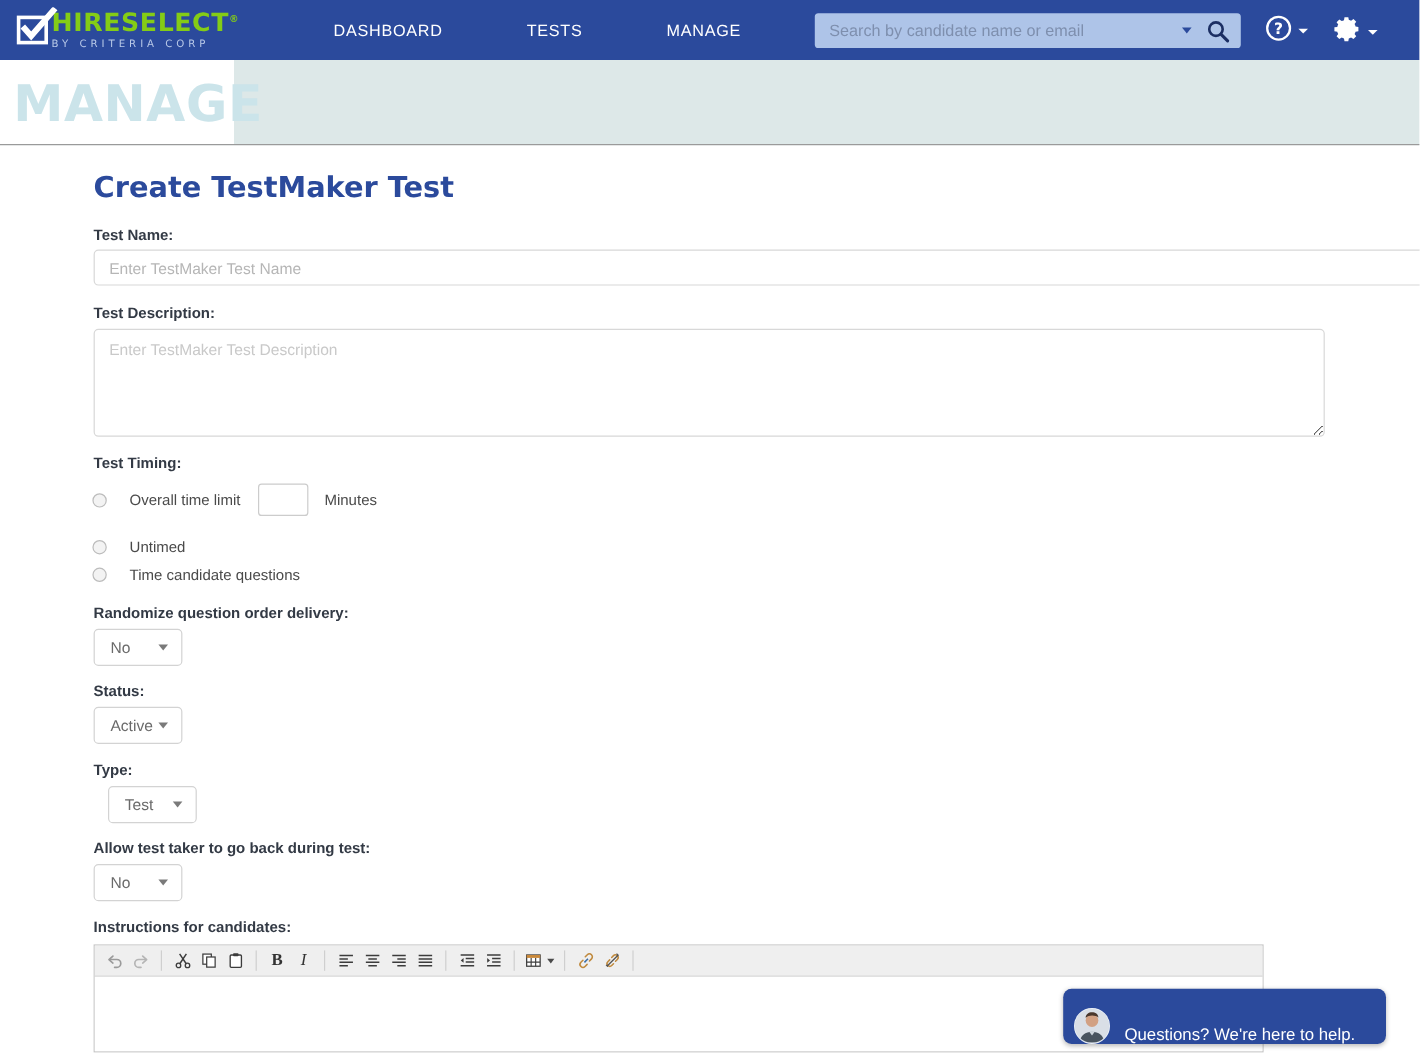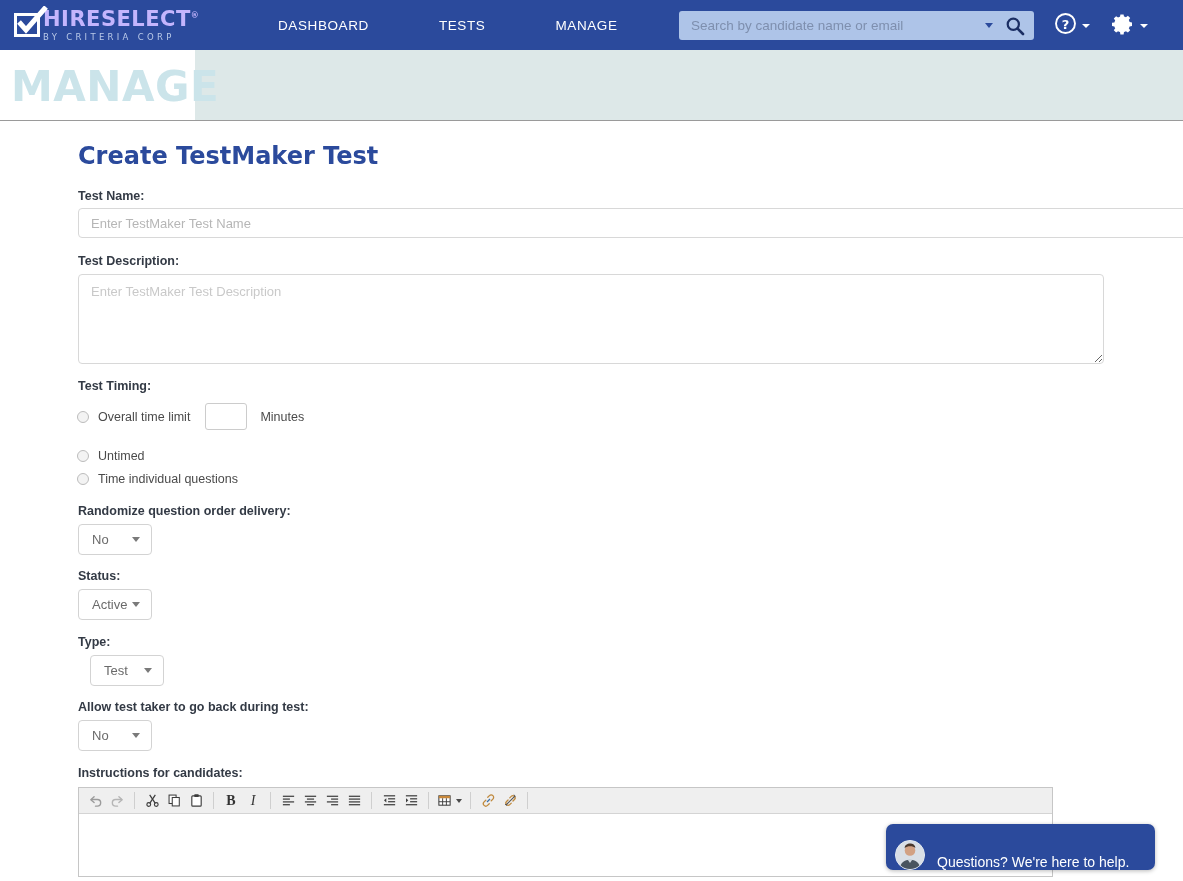--- a/index.html
+++ b/index.html
@@ -23,21 +23,21 @@
     cursor:pointer;
   }
   .logo-check{
     position:relative; width:26px; height:24px;
     border:3px solid #ffffff; background:#2b4a9c;
     margin-right:3px; flex:none;
   }
   .logo-check svg{ position:absolute; left:-2px; top:-10px; }
   .logo-text{ display:flex; flex-direction:column; line-height:1; }
   .logo-main{
-    color:#c4b5fd; font-size:21px; font-weight:bold; letter-spacing:0.5px;
+    color:#84cc16; font-size:21px; font-weight:bold; letter-spacing:0.5px;
     font-family:"DejaVu Sans", sans-serif;
   }
   .logo-sup{ font-size:8px; vertical-align:super; }
   .logo-sub{
     color:#b9c9e8; font-size:8.5px; letter-spacing:3.3px; margin-top:3px;
     font-family:"DejaVu Sans", sans-serif;
   }
 
   .navlinks{ display:flex; align-items:center; margin-left:54px; }
   .navlink{
@@ -114,21 +114,21 @@
     font-size:13px; color:#555; font-family:"Liberation Sans", sans-serif;
   }
   .txtarea::placeholder{ color:#c9c9c9; }
 
   .radio-row{ display:flex; align-items:center; }
   .radio{
     width:12px;height:12px;border-radius:50%;
     border:1px solid #bcbcbc; background:#f3f3f3; flex:none; cursor:pointer;
   }
   .radio-lbl{
-    font-size:12.5px; color:#4a4a4a; margin-left:9px;
+    font-size:12.5px; color:#4a4a4a; margin-left:19px;
     font-family:"Liberation Sans", sans-serif;
   }
   .mini-input{
     width:42px;height:27px;border:1px solid #ccc;border-radius:3px;
     background:#fff; outline:none; margin-left:15px;
     font-size:13px; font-family:"Liberation Sans", sans-serif;
   }
   .unit-lbl{ font-size:12.5px; color:#4a4a4a; margin-left:13px; }
 
   .sel{
@@ -262,21 +262,21 @@
     <span class="unit-lbl">Minutes</span>
   </div>
 
   <div class="radio-row" style="position:absolute;left:77px;top:328px;">
     <span class="radio"></span>
     <span class="radio-lbl">Untimed</span>
   </div>
 
   <div class="radio-row" style="position:absolute;left:77px;top:351px;">
     <span class="radio"></span>
-    <span class="radio-lbl">Time individual questions</span>
+    <span class="radio-lbl">Time candidate questions</span>
   </div>
 
   <div style="position:absolute;left:78px;top:383px;" class="flabel">Randomize question order delivery:</div>
   <div class="sel" style="position:absolute;left:78px;top:403px;">
     <span class="sel-val">No</span>
     <i class="sel-caret"></i>
   </div>
 
   <div style="position:absolute;left:78px;top:448px;" class="flabel">Status:</div>
   <div class="sel" style="position:absolute;left:78px;top:468px;">

